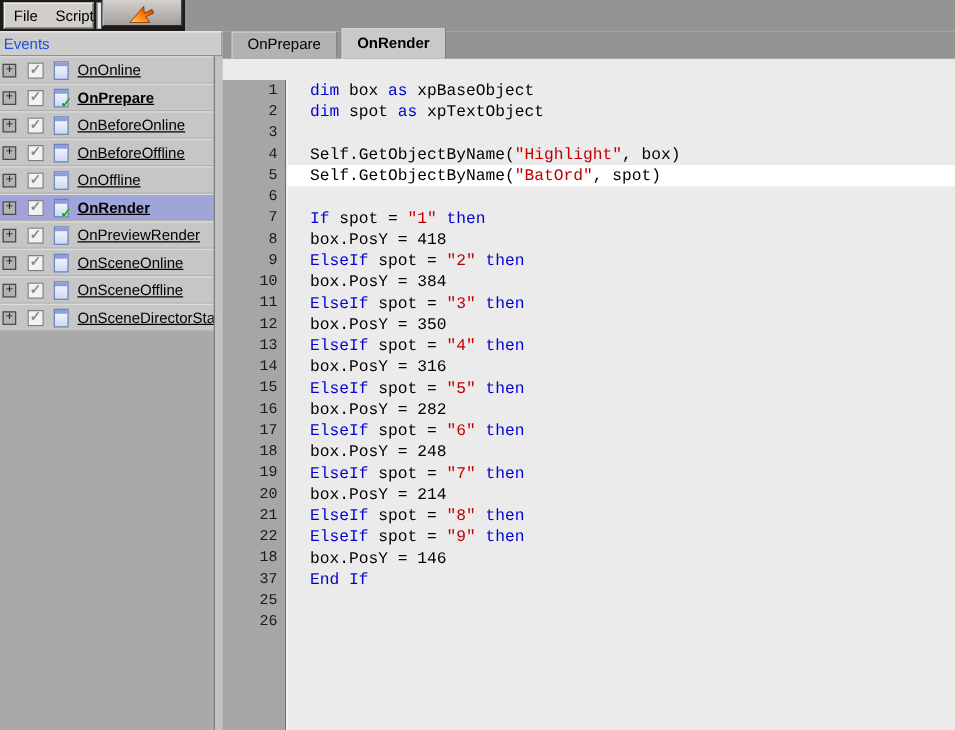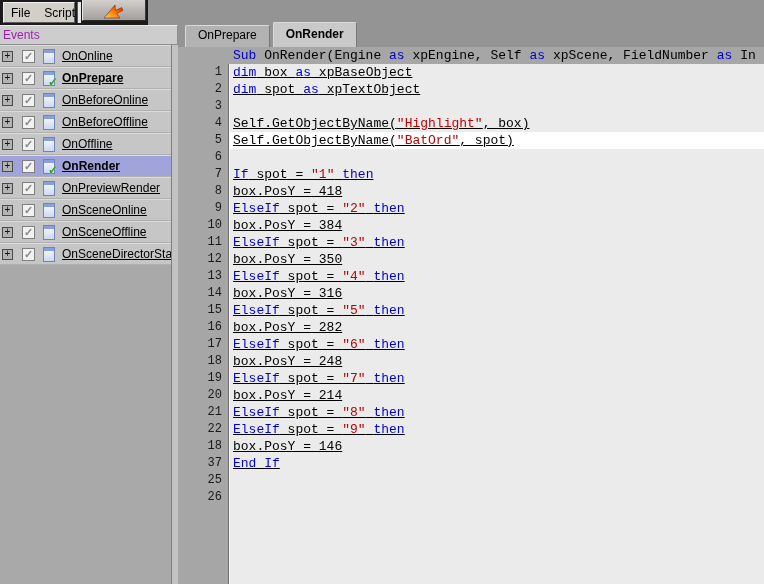--- a/index.html
+++ b/index.html
@@ -19,21 +19,21 @@
       border-left:1px solid #5a5a5a;}
   #flame-tab{position:absolute;left:82px;top:0;width:64px;height:21px;
       background:linear-gradient(#d2cfcd,#a29f9c);
       border-left:1px solid #e8e8e8;border-right:1px solid #3a3a3a;border-bottom:1px solid #2a2a2a;
       display:flex;align-items:center;justify-content:center;box-sizing:border-box;}
 
   
   #left-panel{position:absolute;left:0;top:25px;width:178px;height:559px;background:#a9a9a9;}
   #events-header{position:absolute;left:0;top:0;width:178px;height:20px;background:#cdcdcd;
       border-top:1px solid #ededed;border-bottom:1px solid #8e8e8e;border-right:1px solid #8e8e8e;
-      box-sizing:border-box;font-size:12px;color:#a21caf;line-height:18px;padding-left:3px;}
+      box-sizing:border-box;font-size:12px;color:#1d4ed8;line-height:18px;padding-left:3px;}
   #events-scroll-strip{position:absolute;right:0;top:20px;width:6px;bottom:0;
       background:#c2c2c2;border-left:1px solid #7d7d7d;}
   #events-list{position:absolute;left:0;top:20px;width:171px;}
   .ev-row{height:22px;background:#c6c6c6;display:flex;align-items:center;
       border-top:1px solid #dcdcdc;border-bottom:1px solid #b0b0b0;box-sizing:border-box;}
   .ev-row.selected{background:#a0a4da;}
   .ev-expander{width:11px;height:11px;margin-left:2px;background:#b3b3b3;
       border:1px solid #4a4a4a;box-sizing:border-box;font-size:10px;line-height:8px;
       text-align:center;color:#111;flex:none;}
   .ev-check{width:13px;height:13px;margin-left:9px;background:#f2f2f2;
@@ -59,21 +59,21 @@
       font-family:"Liberation Mono","DejaVu Sans Mono",monospace;font-size:13px;line-height:17px;
       padding-left:55px;box-sizing:border-box;white-space:pre;overflow:hidden;}
   #editor{position:absolute;left:0;top:39px;bottom:0;width:100%;}
   #gutter{position:absolute;left:0;top:0;bottom:0;width:50px;background:#a6a6a6;
       border-right:1px solid #6e6e6e;box-sizing:content-box;}
   .gut-num{height:17px;line-height:17px;font-family:"Liberation Mono","DejaVu Sans Mono",monospace;
       font-size:12px;color:#1a1a1a;text-align:right;padding-right:6px;}
   #code{position:absolute;left:51px;top:0;bottom:0;right:0;background:#ebebeb;
       border-left:1px solid #fafafa;}
   .code-line{height:17px;line-height:17px;font-family:"Liberation Mono","DejaVu Sans Mono",monospace;
-      font-size:13px;white-space:pre;padding-left:3px;overflow:hidden;text-decoration:underline;}
+      font-size:13px;white-space:pre;padding-left:18px;overflow:hidden;}
   .code-line.current{background:#ffffff;}
   .tok-kw{color:#0000d0;}
   .tok-str{color:#c00000;}
   .tok-pl{color:#000000;}
 </style>
 </head>
 <body>
 
 <div id="app">
 
@@ -205,21 +205,20 @@
         </div>
       </div>
     <div id="events-scroll-strip"></div>
   </div>
 
   <div id="right-panel">
     <div id="tabbar">
         <div class="tab">OnPrepare</div>
         <div class="tab active">OnRender</div>
       </div>
-    <div id="code-header"><span class="tok-kw">Sub</span><span class="tok-pl"> OnRender(Engine </span><span class="tok-kw">as</span><span class="tok-pl"> xpEngine, Self </span><span class="tok-kw">as</span><span class="tok-pl"> xpScene, FieldNumber </span><span class="tok-kw">as</span><span class="tok-pl"> In</span></div>
     <div id="editor">
       <div id="gutter">
           <div class="gut-num">1</div>
           <div class="gut-num">2</div>
           <div class="gut-num">3</div>
           <div class="gut-num">4</div>
           <div class="gut-num">5</div>
           <div class="gut-num">6</div>
           <div class="gut-num">7</div>
           <div class="gut-num">8</div>

